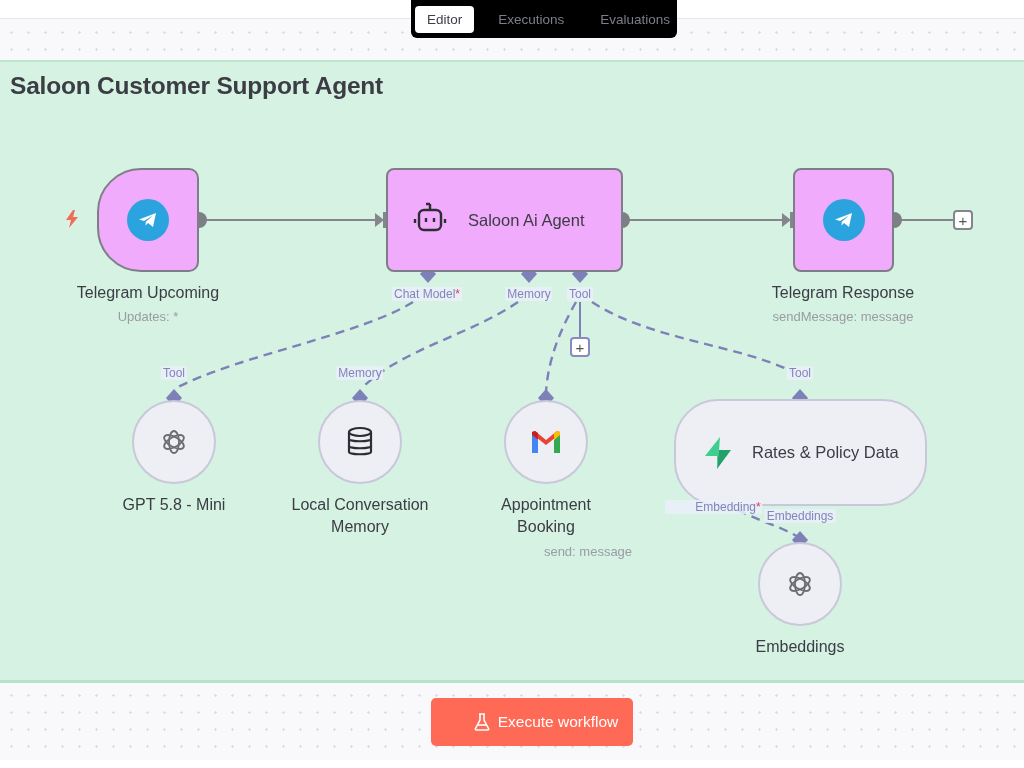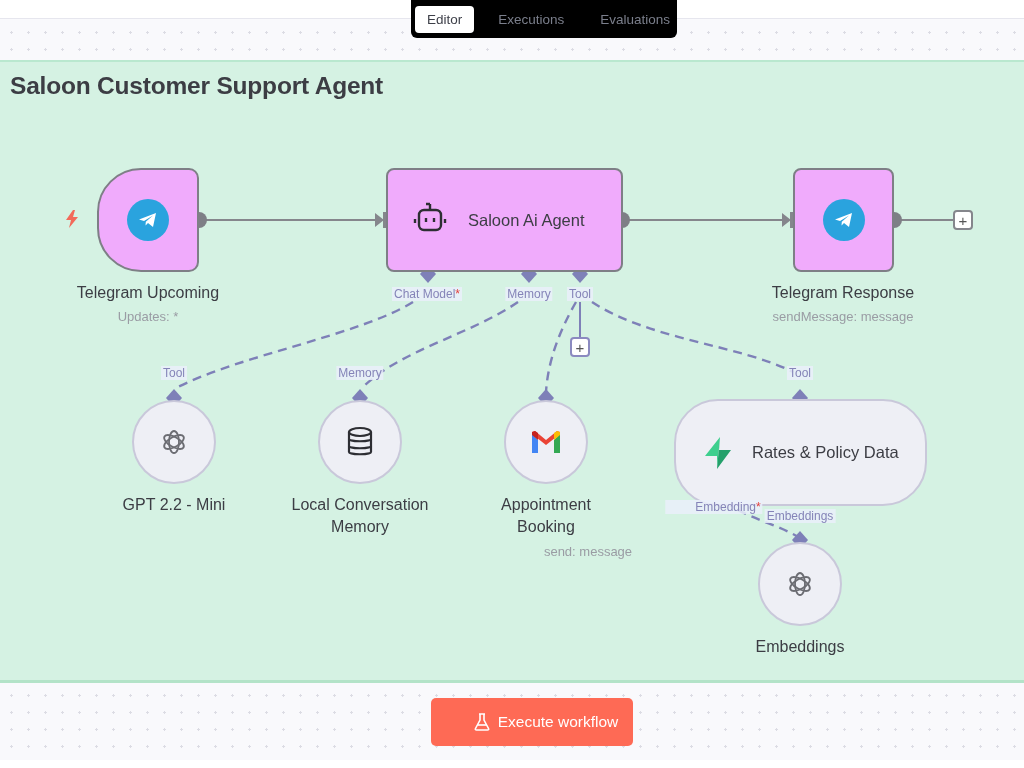--- a/index.html
+++ b/index.html
@@ -183,21 +183,21 @@
   <span style="display:inline-flex;">
     <svg width="34" height="34" viewBox="0 0 34 34" fill="none" stroke="#6b6c72" stroke-width="1.8">
       <g transform="translate(17,17)">
         <ellipse rx="5" ry="11" transform="rotate(0)"></ellipse>
         <ellipse rx="5" ry="11" transform="rotate(60)"></ellipse>
         <ellipse rx="5" ry="11" transform="rotate(120)"></ellipse>
       </g>
     </svg>
   </span>
 </div>
-<div class="node-label" style="left:174px; top:494px;">GPT 2.2 - Mini</div>
+<div class="node-label" style="left:174px; top:494px;">GPT 5.8 - Mini</div>
 
 <div class="sub-node" style="left:318px; top:400px;">
   <span style="display:inline-flex;">
     <svg width="30" height="32" viewBox="0 0 30 32" fill="none" stroke="#2d2e33" stroke-width="2.2">
       <ellipse cx="15" cy="6" rx="11" ry="4"></ellipse>
       <path d="M4 6 L4 26 C4 29 26 29 26 26 L26 6"></path>
       <path d="M4 13 C4 16 26 16 26 13"></path>
       <path d="M4 20 C4 23 26 23 26 20"></path>
     </svg>
   </span>

